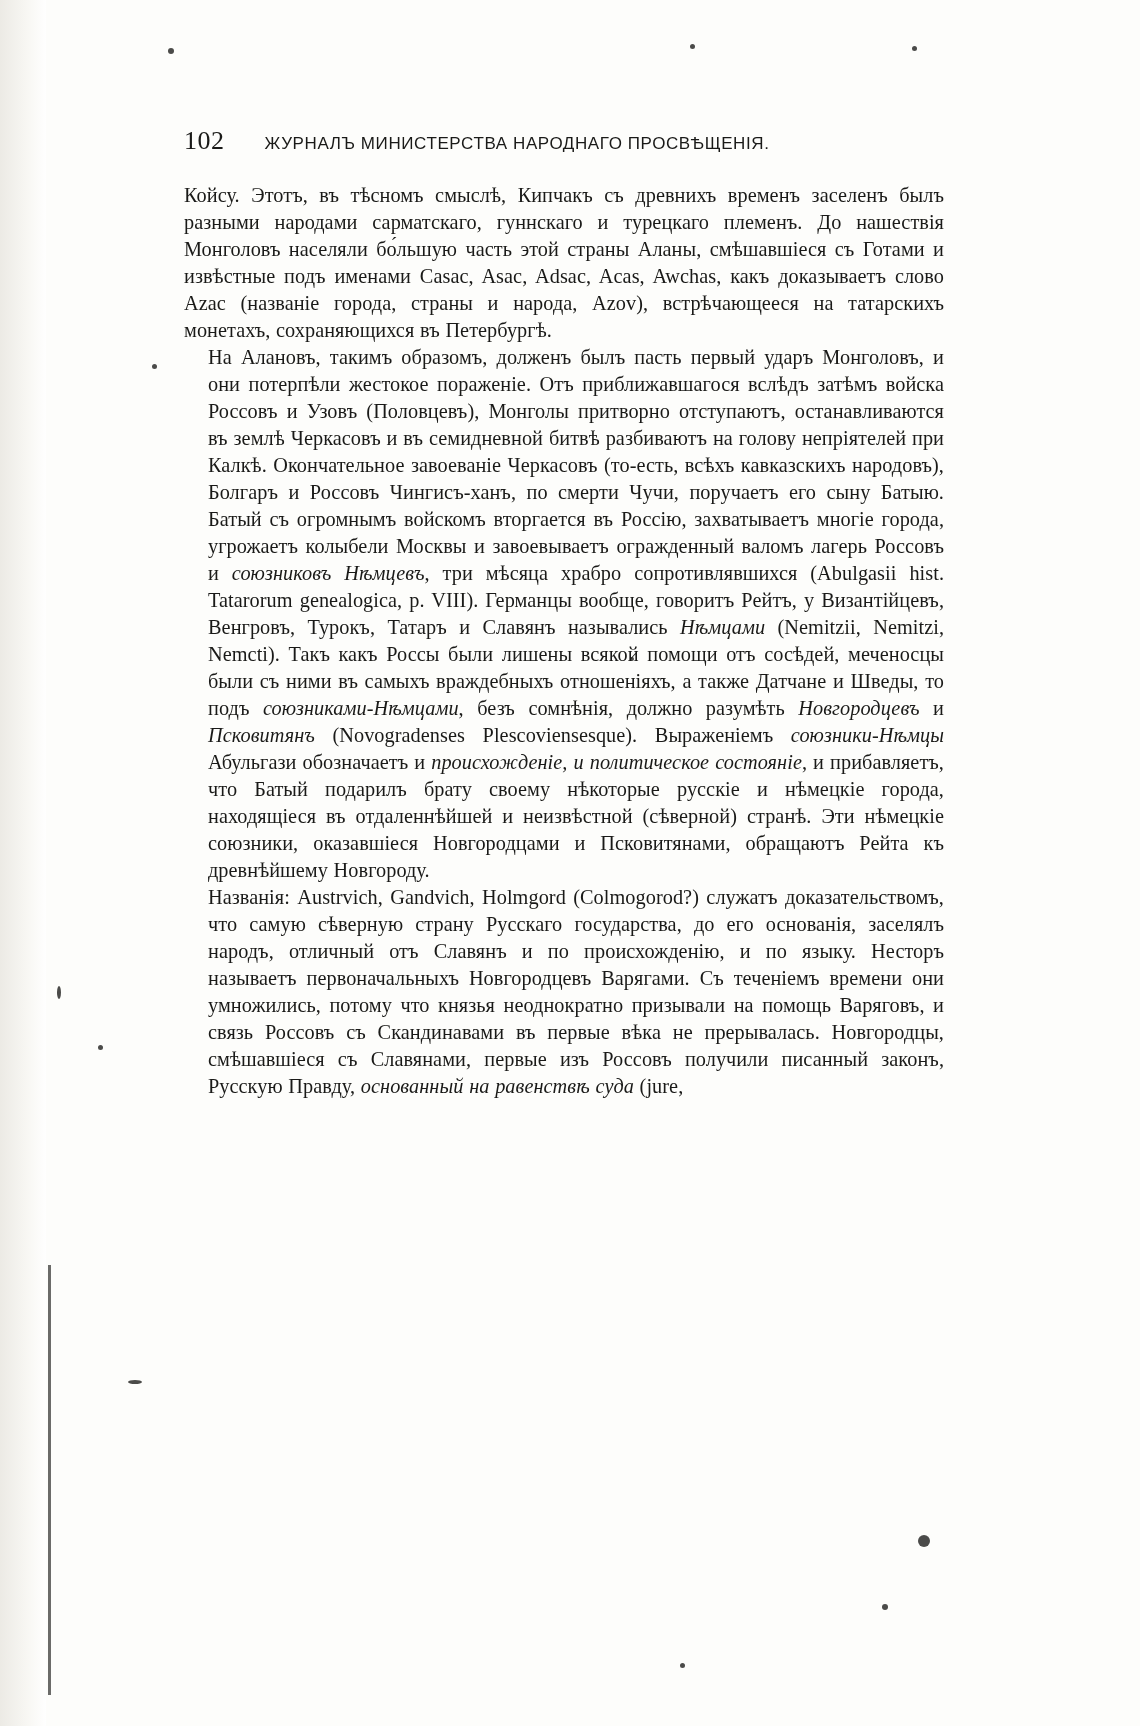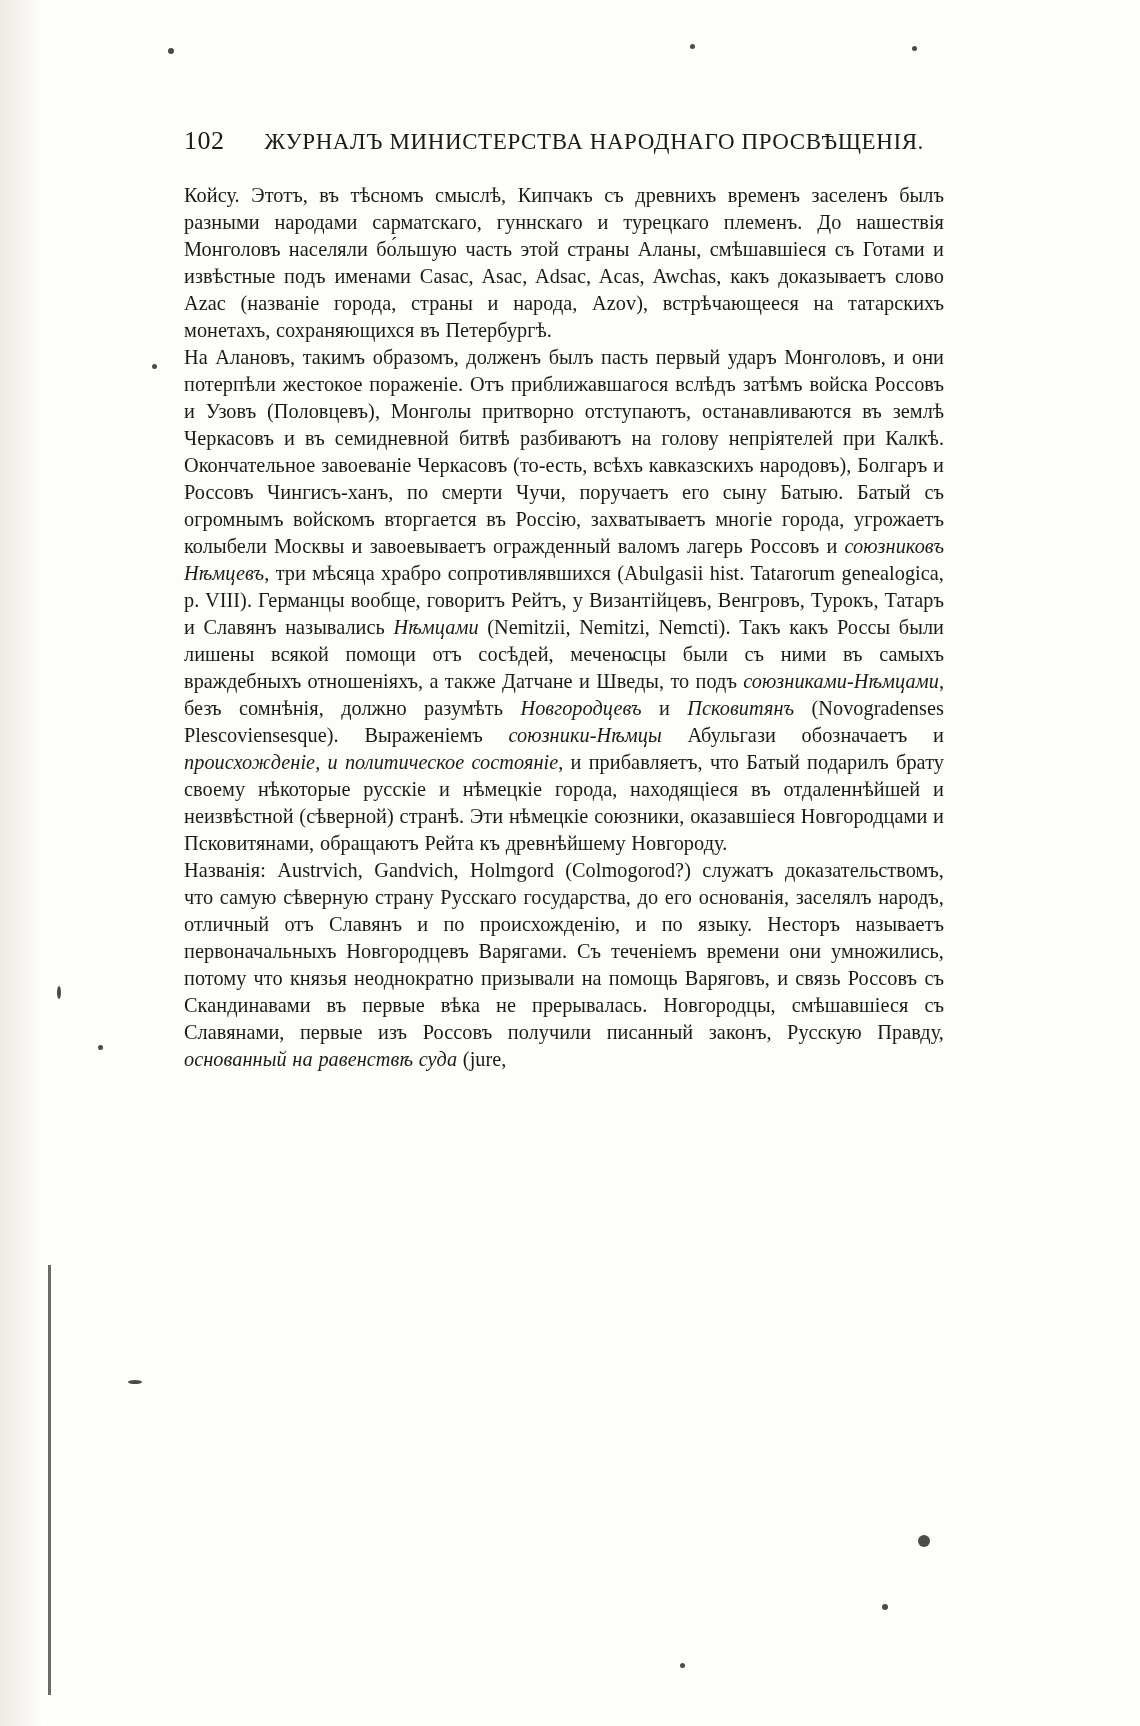--- a/index.html
+++ b/index.html
@@ -66,37 +66,38 @@
     align-items: baseline;
     margin-bottom: 26px;
   }
   .folio {
     font-size: 26px;
     letter-spacing: .5px;
     margin-right: 40px;
     font-family: "Liberation Serif", serif;
   }
   .running-head {
-    font-size: 23px;
+    font-size: 17px;
     letter-spacing: .6px;
     text-transform: none;
-    font-family: Liberation Serif, serif;
+    font-family: Liberation Sans, sans-serif;
   }
 
   .body-text p {
     margin: 0;
     font-size: 20.3px;
     line-height: 27px;
     text-align: justify;
     text-justify: inter-word;
     letter-spacing: .05px;
     word-spacing: .6px;
   }
   .body-text p + p {
     text-indent: 0;
+    margin-left: 24px;
   }
   .indent {
     text-indent: 34px;
   }
   .it { font-style: italic; }
 </style>
 </head>
 <body>
 
 <div class="page">

